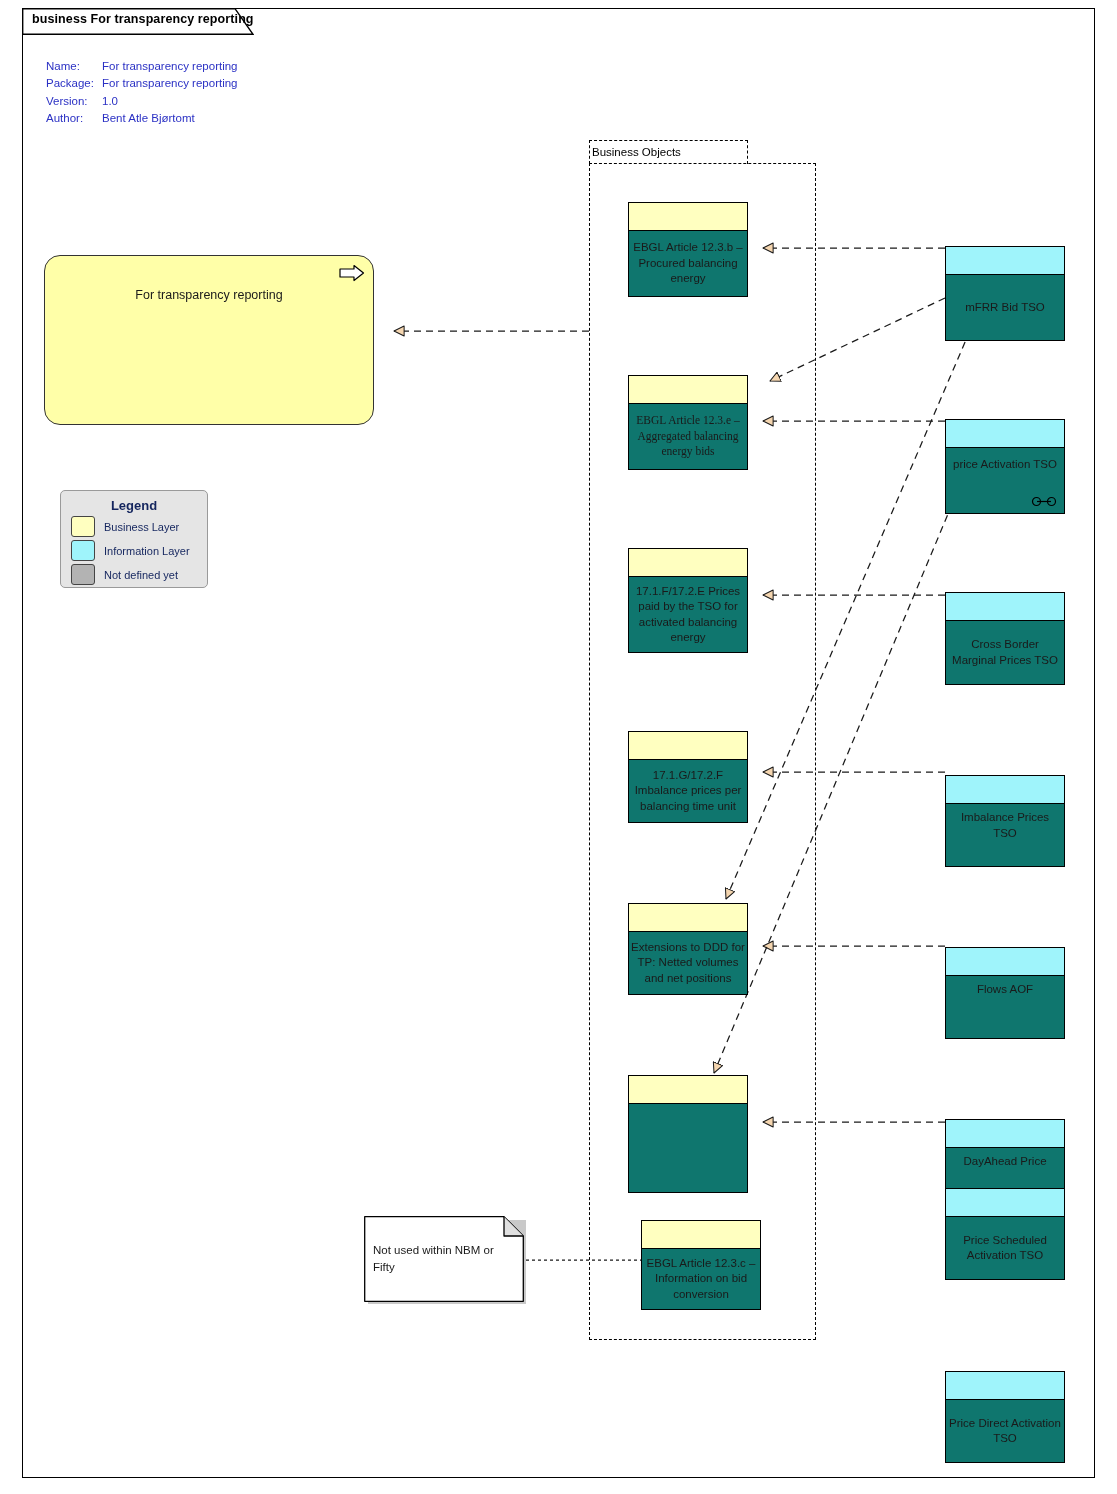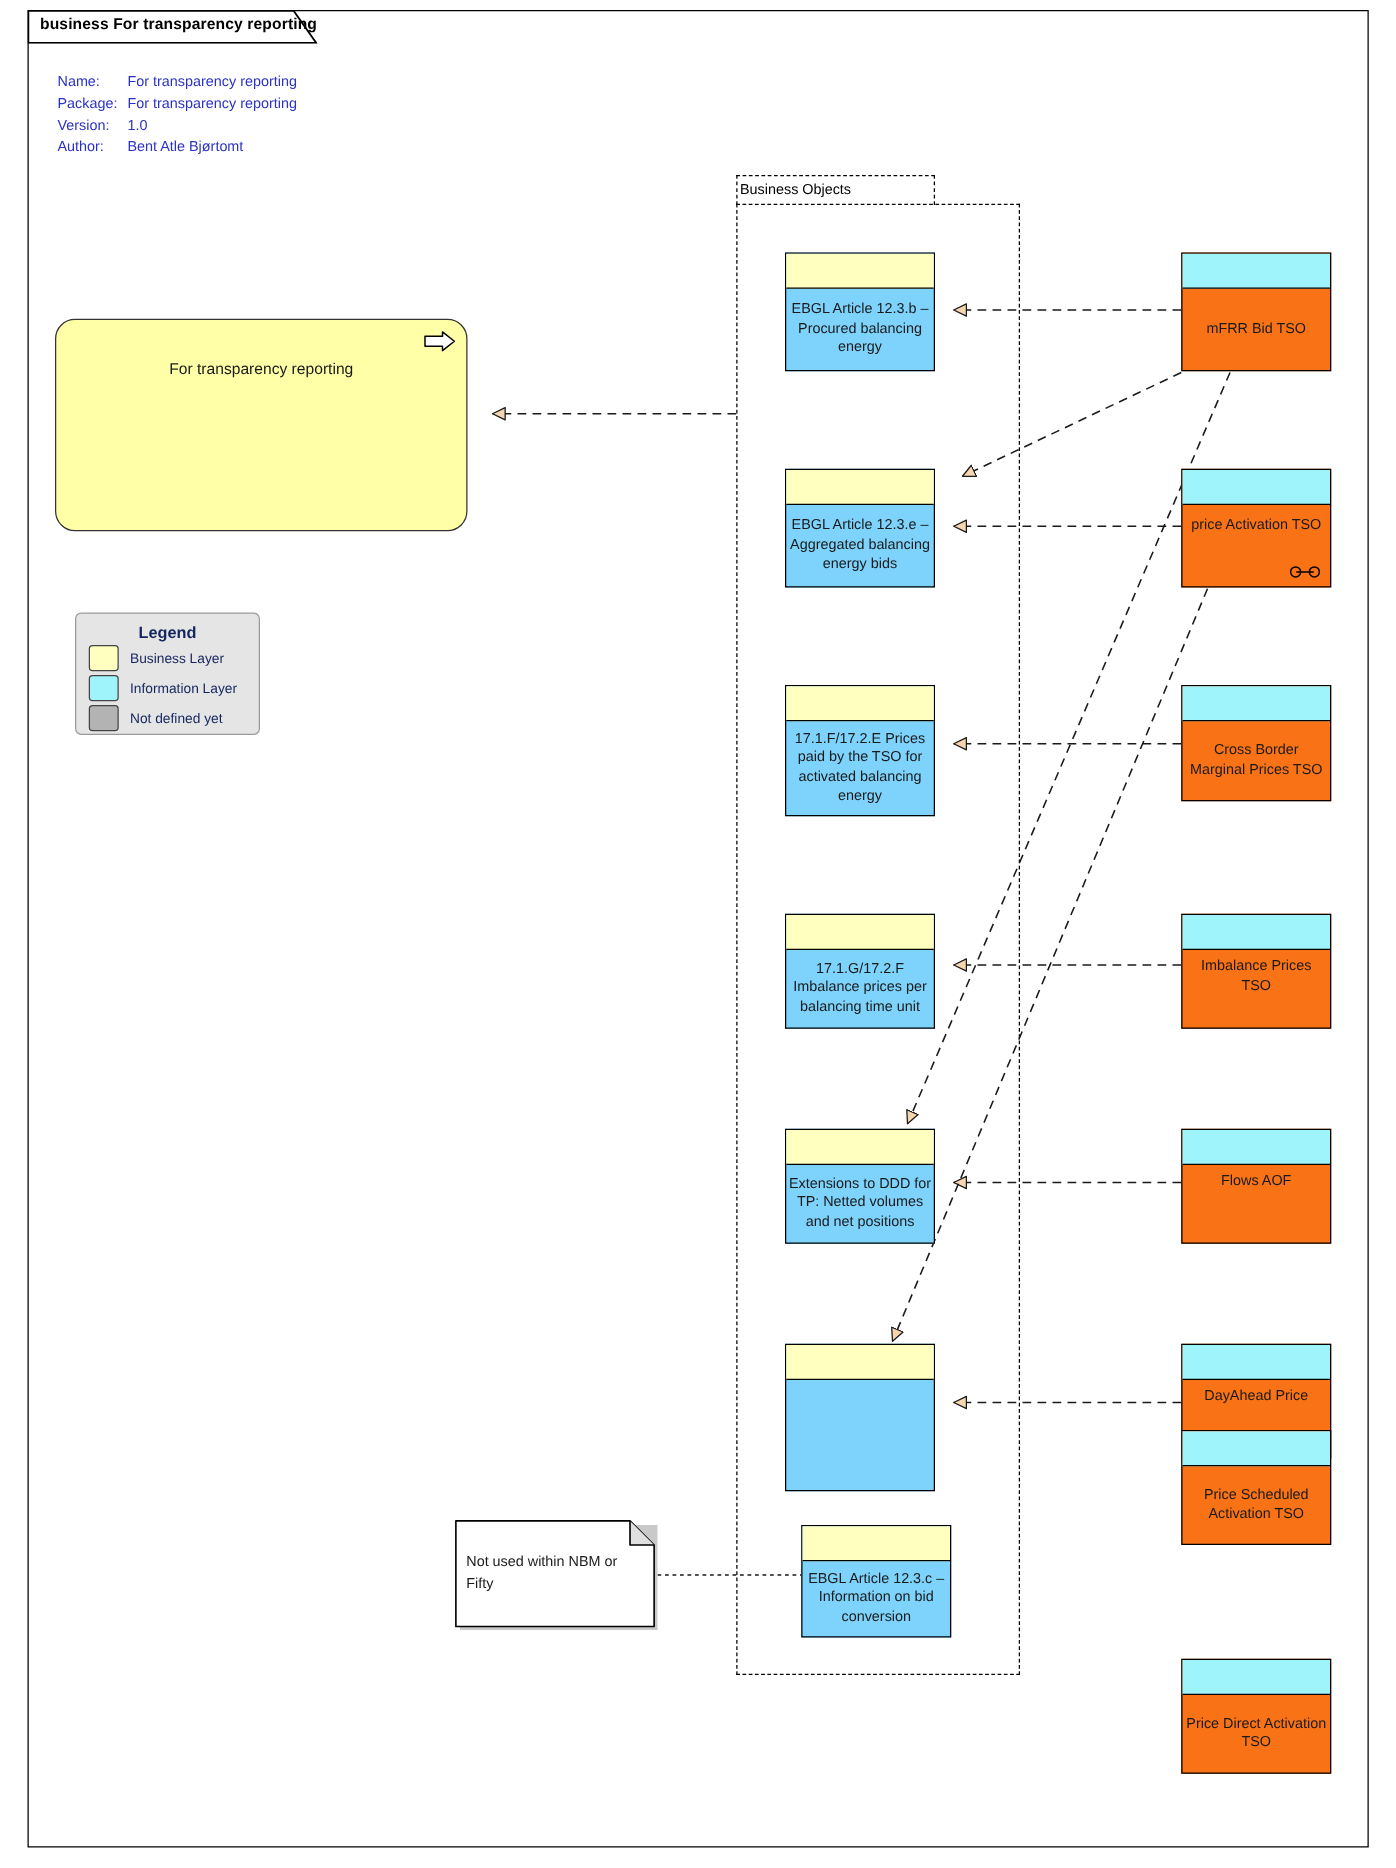--- a/index.html
+++ b/index.html
@@ -142,23 +142,23 @@
     display:flex;
     align-items:center;
     justify-content:center;
     text-align:center;
     font-size:11.5px;
     color:#1a1a1a;
     line-height:15.5px;
     padding:0 2px;
     box-sizing:border-box;
   }
-  .obj.biz{background:#7dd3fc;}
+  .obj.biz{background:#0f766e;}
   .obj.biz .hdr{background:#ffffc0;}
-  .obj.info{background:#f97316;}
+  .obj.info{background:#0f766e;margin-top:44px;}
   .obj.info .hdr{background:#9ff4fb;}
   .iface-icon{
     position:absolute;
     right:7px; bottom:6px;
     width:26px;height:11px;
   }
 
   
   .note-wrap{left:364px; top:1216px;width:162px;height:88px;}
   .note-shadow{
@@ -265,21 +265,21 @@
     </g>
   </svg>
 
   <div class="abs obj biz" style="left:628px;top:202px;width:120px;height:95px;">
     <div class="hdr"></div>
     <div class="body" style="height:65px;">EBGL Article 12.3.b – Procured balancing energy</div>
   </div>
 
   <div class="abs obj biz" style="left:628px;top:375px;width:120px;height:95px;">
     <div class="hdr"></div>
-    <div class="body" style="height:65px;">EBGL Article 12.3.e – Aggregated balancing energy bids</div>
+    <div class="body" style="height:65px;font-family:Liberation Serif, serif;">EBGL Article 12.3.e – Aggregated balancing energy bids</div>
   </div>
 
   <div class="abs obj biz" style="left:628px;top:548px;width:120px;height:105px;">
     <div class="hdr"></div>
     <div class="body" style="height:75px;">17.1.F/17.2.E Prices paid by the TSO for activated balancing energy</div>
   </div>
 
   <div class="abs obj biz" style="left:628px;top:731px;width:120px;height:92px;">
     <div class="hdr"></div>
     <div class="body" style="height:62px;">17.1.G/17.2.F Imbalance prices per balancing time unit</div>

